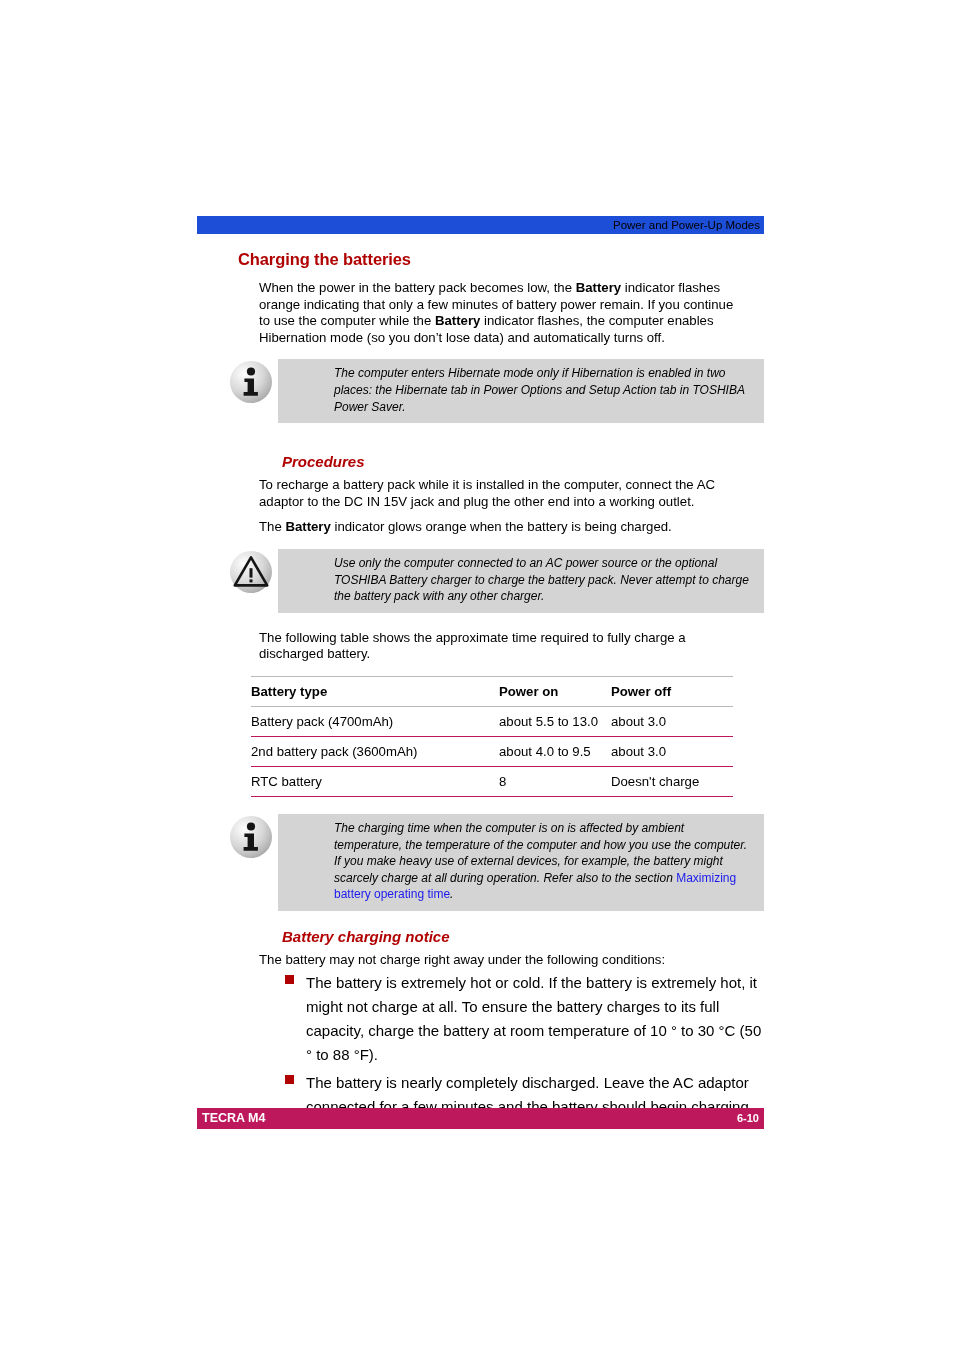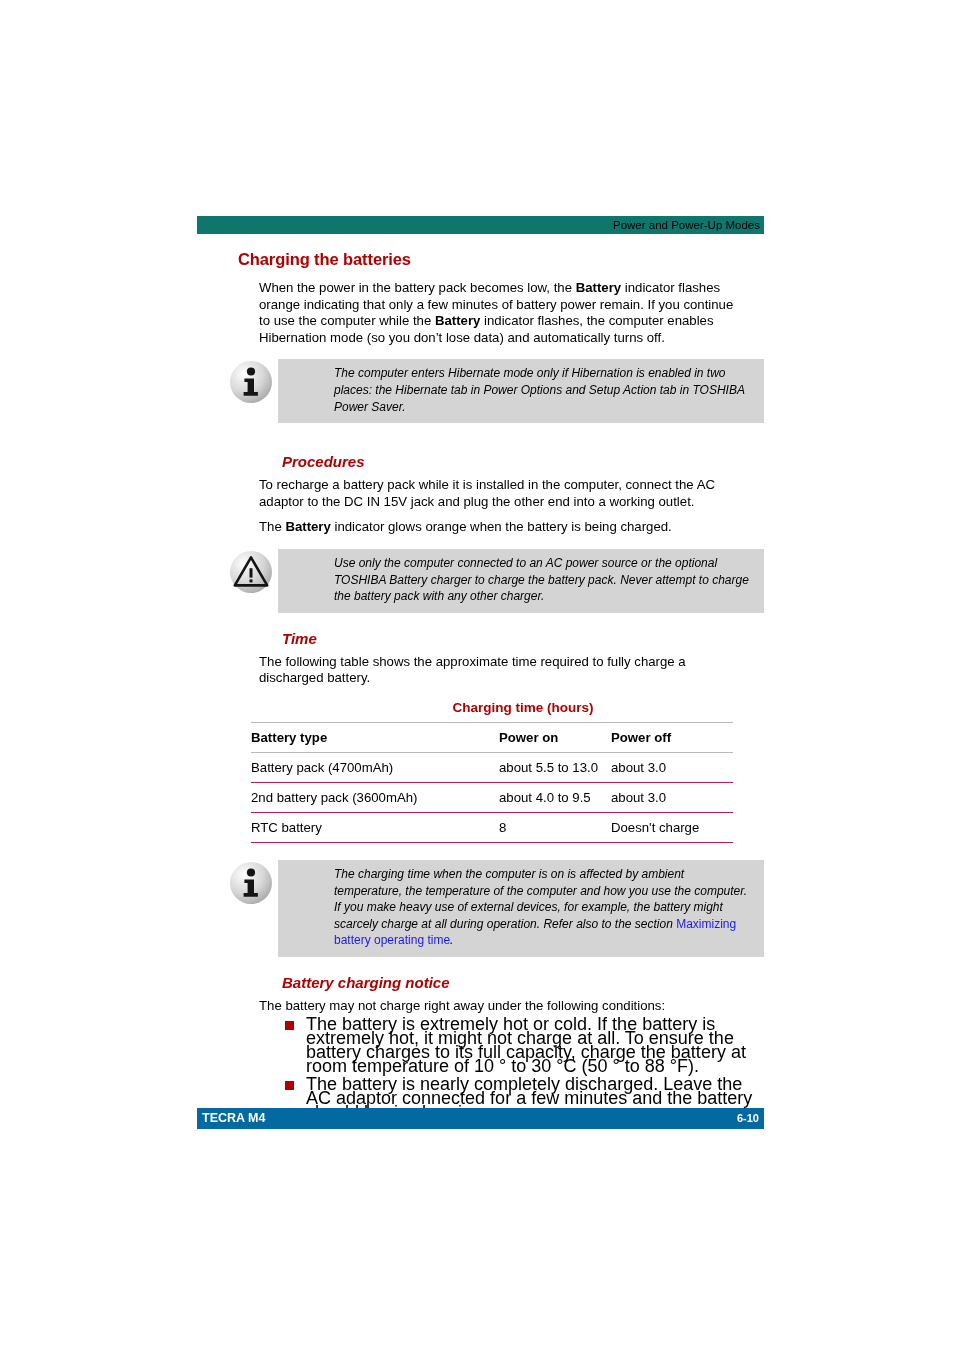--- a/index.html
+++ b/index.html
@@ -24,21 +24,21 @@
     height: 1351px;
   }
 
   
   .header-bar {
     position: absolute;
     left: 0;
     top: 216px;
     width: 567px;
     height: 18px;
-    background: #0f766e;
+    background: #1d4ed8;
     box-sizing: border-box;
   }
   .header-title {
     position: absolute;
     right: 4px;
     top: 1px;
     font-size: 11.5px;
     line-height: 16px;
     color: #000;
     white-space: nowrap;
@@ -152,41 +152,41 @@
   ul.redbullets {
     list-style: none;
     margin: 3px 0 0 0;
     padding: 0;
   }
   ul.redbullets li {
     position: relative;
     margin-left: 85px;
     padding-left: 24px;
     width: 458px;
-    font-size: 18px;
-    line-height: 14px;
+    font-size: 15px;
+    line-height: 24px;
     margin-bottom: 4px;
   }
   ul.redbullets li .sq {
     position: absolute;
     left: 3px;
     top: 4px;
     width: 9px;
     height: 9px;
     background: #b00000;
   }
 
   
   .footer-bar {
     position: absolute;
     left: 0;
     top: 1108px;
     width: 567px;
     height: 21px;
-    background: #0369a1;
+    background: #be185d;
   }
   .footer-left {
     position: absolute;
     left: 5px;
     top: 2px;
     font-size: 12.5px;
     font-weight: bold;
     color: #ffffff;
     line-height: 17px;
   }
@@ -250,27 +250,25 @@
             <rect x="19.5" y="17.2" width="3.0" height="9.4" fill="#151515"></rect>
             <rect x="19.5" y="28.4" width="3.0" height="3.0" fill="#151515"></rect>
           </svg>
         </div>
       </div>
       <div class="note-text">Use only the computer connected to an AC power source or the optional TOSHIBA Battery charger to charge the battery pack. Never attempt to charge the battery pack with any other charger.</div>
     </div>
 
     <div class="gap-lg"></div>
 
-    <h2 class="h2">Time</h2>
 
     <p class="body">The following table shows the approximate time required to fully charge a discharged battery.</p>
 
     <div class="gap-md"></div>
 
-    <div class="table-title">Charging time (hours)</div>
 
     <table class="chargetable">
       <thead>
         <tr>
           <th class="col-type">Battery type</th>
           <th class="col-on">Power on</th>
           <th class="col-off">Power off</th>
         </tr>
       </thead>
       <tbody>

